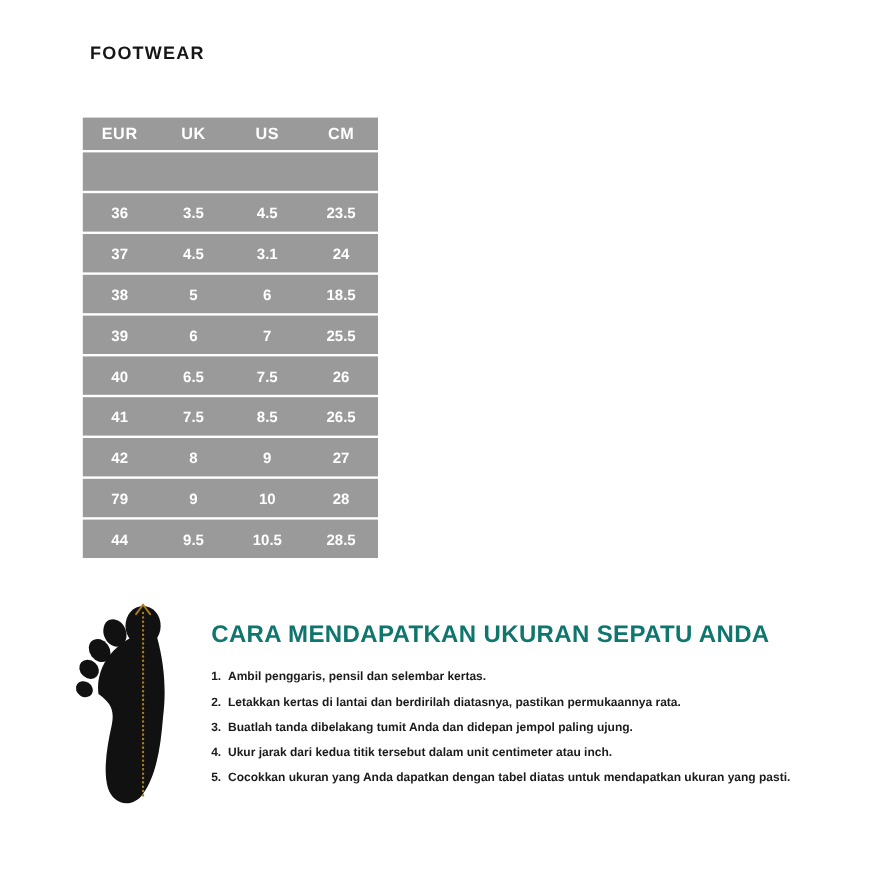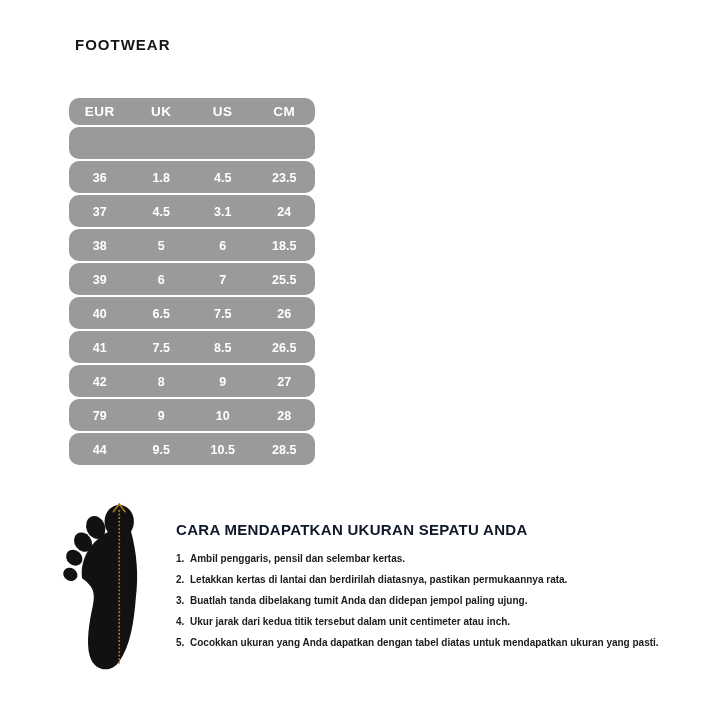--- a/index.html
+++ b/index.html
@@ -13,38 +13,38 @@
 
   .title {
     position: absolute; left: 75px; top: 36px;
     font-size: 15px; font-weight: bold; letter-spacing: 1px; color: #161616;
   }
 
   
   .sizetable { position: absolute; left: 69px; top: 98px; width: 246px; }
   .thead, .trow {
     display: grid; grid-template-columns: repeat(4, 1fr);
-    align-items: center; background: #9a9a9a; margin-bottom: 2px; border-radius: 10px;
+    align-items: center; background: #9a9a9a; margin-bottom: 2px;
   }
   .thead { height: 27px; }
   .trow { height: 32px; }
   .hcell {
     text-align: center; color: #ffffff; font-weight: bold;
     font-size: 13.5px; letter-spacing: 0.5px;
   }
   .tcell { text-align: center; color: #ffffff; font-weight: bold; font-size: 12.5px; margin-top: 44px; }
 
   
   .footwrap { position: absolute; left: 58px; top: 502px; width: 98px; height: 176px; }
 
   
   .howto { position: absolute; left: 176px; top: 521px; width: 540px; }
   .howto-heading {
-    margin: 0 0 16px 0; font-size: 15px; font-weight: bold;
-    letter-spacing: 0.3px; color: #0f172a; line-height: 17px;
+    margin: 0 0 22px 0; font-size: 20px; font-weight: bold;
+    letter-spacing: 0.3px; color: #0f766e; line-height: 17px;
   }
   .steps { list-style: none; margin: 0; padding: 0; }
   .step {
     display: flex; margin-bottom: 11px;
     font-size: 10px; font-weight: bold; color: #1b1b1b; line-height: 10px;
   }
   .step-num { flex: 0 0 14px; width: 14px; }
   .step-text { flex: 1; }
 </style>
 </head>
@@ -57,21 +57,21 @@
   <div class="sizetable">
     <div class="thead">
         <div class="hcell">EUR</div>
         <div class="hcell">UK</div>
         <div class="hcell">US</div>
         <div class="hcell">CM</div>
       </div>
     <div>
         <div class="trow">
           <div class="tcell">36</div>
-          <div class="tcell">1.8</div>
+          <div class="tcell">3.5</div>
           <div class="tcell">4.5</div>
           <div class="tcell">23.5</div>
         </div>
         <div class="trow">
           <div class="tcell">37</div>
           <div class="tcell">4.5</div>
           <div class="tcell">3.1</div>
           <div class="tcell">24</div>
         </div>
         <div class="trow">

